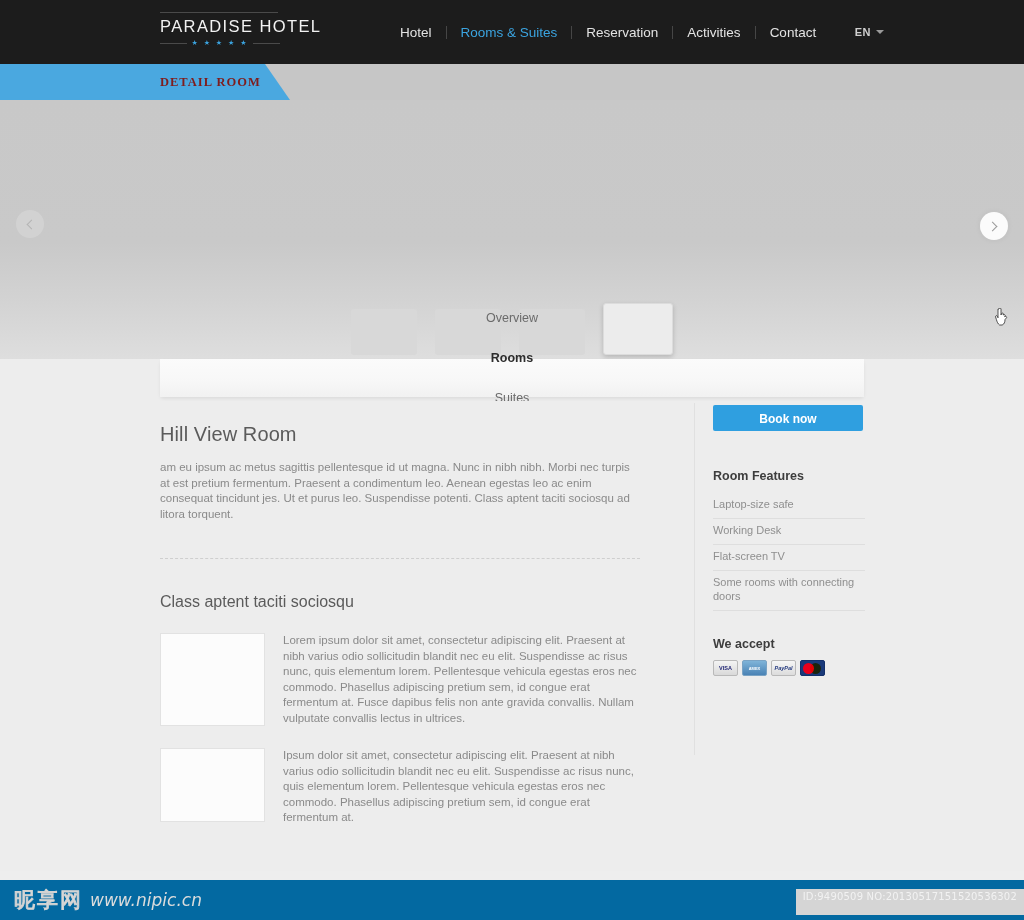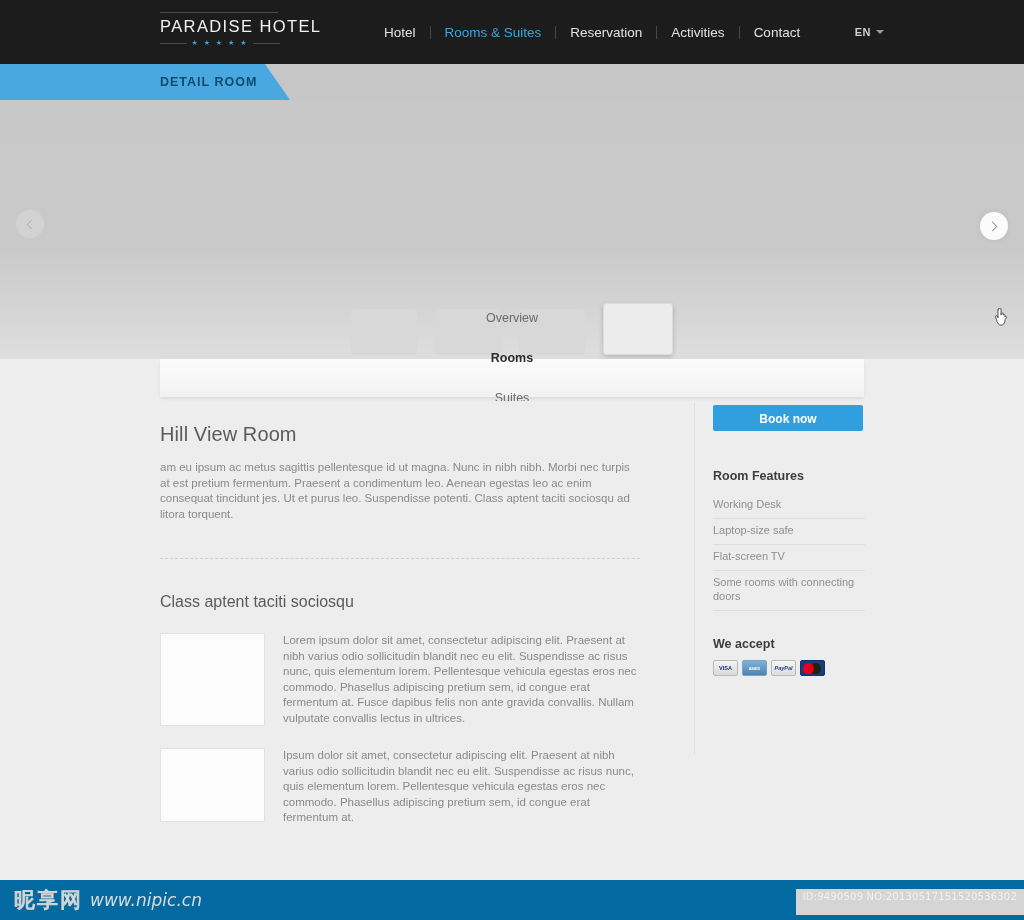--- a/index.html
+++ b/index.html
@@ -46,21 +46,21 @@
     display: flex;
     align-items: center;
     gap: 4px;
     margin-top: 1px;
   }
   .logo-bottom .seg { flex: 1; height: 1px; background: #4a4a4a; }
   .stars { color: #3ba4e0; font-size: 7px; letter-spacing: 2px; line-height: 8px; }
 
   .mainnav {
     position: absolute;
-    left: 370px;
+    left: 386px;
     top: 0;
     height: 64px;
     display: flex;
     align-items: center;
   }
   .mainnav a {
     color: #e3e3e3;
     font-size: 13.5px;
     text-decoration: none;
     padding: 0 14px;
@@ -97,25 +97,26 @@
     position: absolute;
     left: 0; top: 0;
     height: 36px;
     width: 290px;
     background: #4aa8e0;
     clip-path: polygon(0 0, 265px 0, 290px 100%, 0 100%);
     display: flex;
     align-items: center;
   }
   .banner-text {
-    color: #0c4a6e;
+    color: #7f1d1d;
     font-size: 12.5px;
     font-weight: bold;
     letter-spacing: 1px;
     margin-left: 160px;
+    font-family: Liberation Serif, serif;
   }
 
   
   .hero {
     height: 259px;
     position: relative;
     background: linear-gradient(180deg, #c8c8c8 0%, #c9c9c9 55%, #d3d3d3 78%, #dedede 100%);
     overflow: hidden;
   }
   .arrow {
@@ -446,22 +447,22 @@
       </div>
     </div>
   </div>
 
   <div class="vrule"></div>
 
   <aside class="col-side">
     <button class="book-btn">Book now</button>
 
     <div class="side-h">Room Features</div>
+    <div class="feat">Laptop-size safe</div>
     <div class="feat">Working Desk</div>
-    <div class="feat">Laptop-size safe</div>
     <div class="feat">Flat-screen TV</div>
     <div class="feat">Some rooms with connecting doors</div>
 
     <div class="side-h2">We accept</div>
     <div class="pay-row">
       <div class="pay pay-visa">VISA</div>
       <div class="pay pay-amex">AMEX</div>
       <div class="pay pay-pp">PayPal</div>
       <div class="pay pay-mc">
         <div class="mc-circles">

